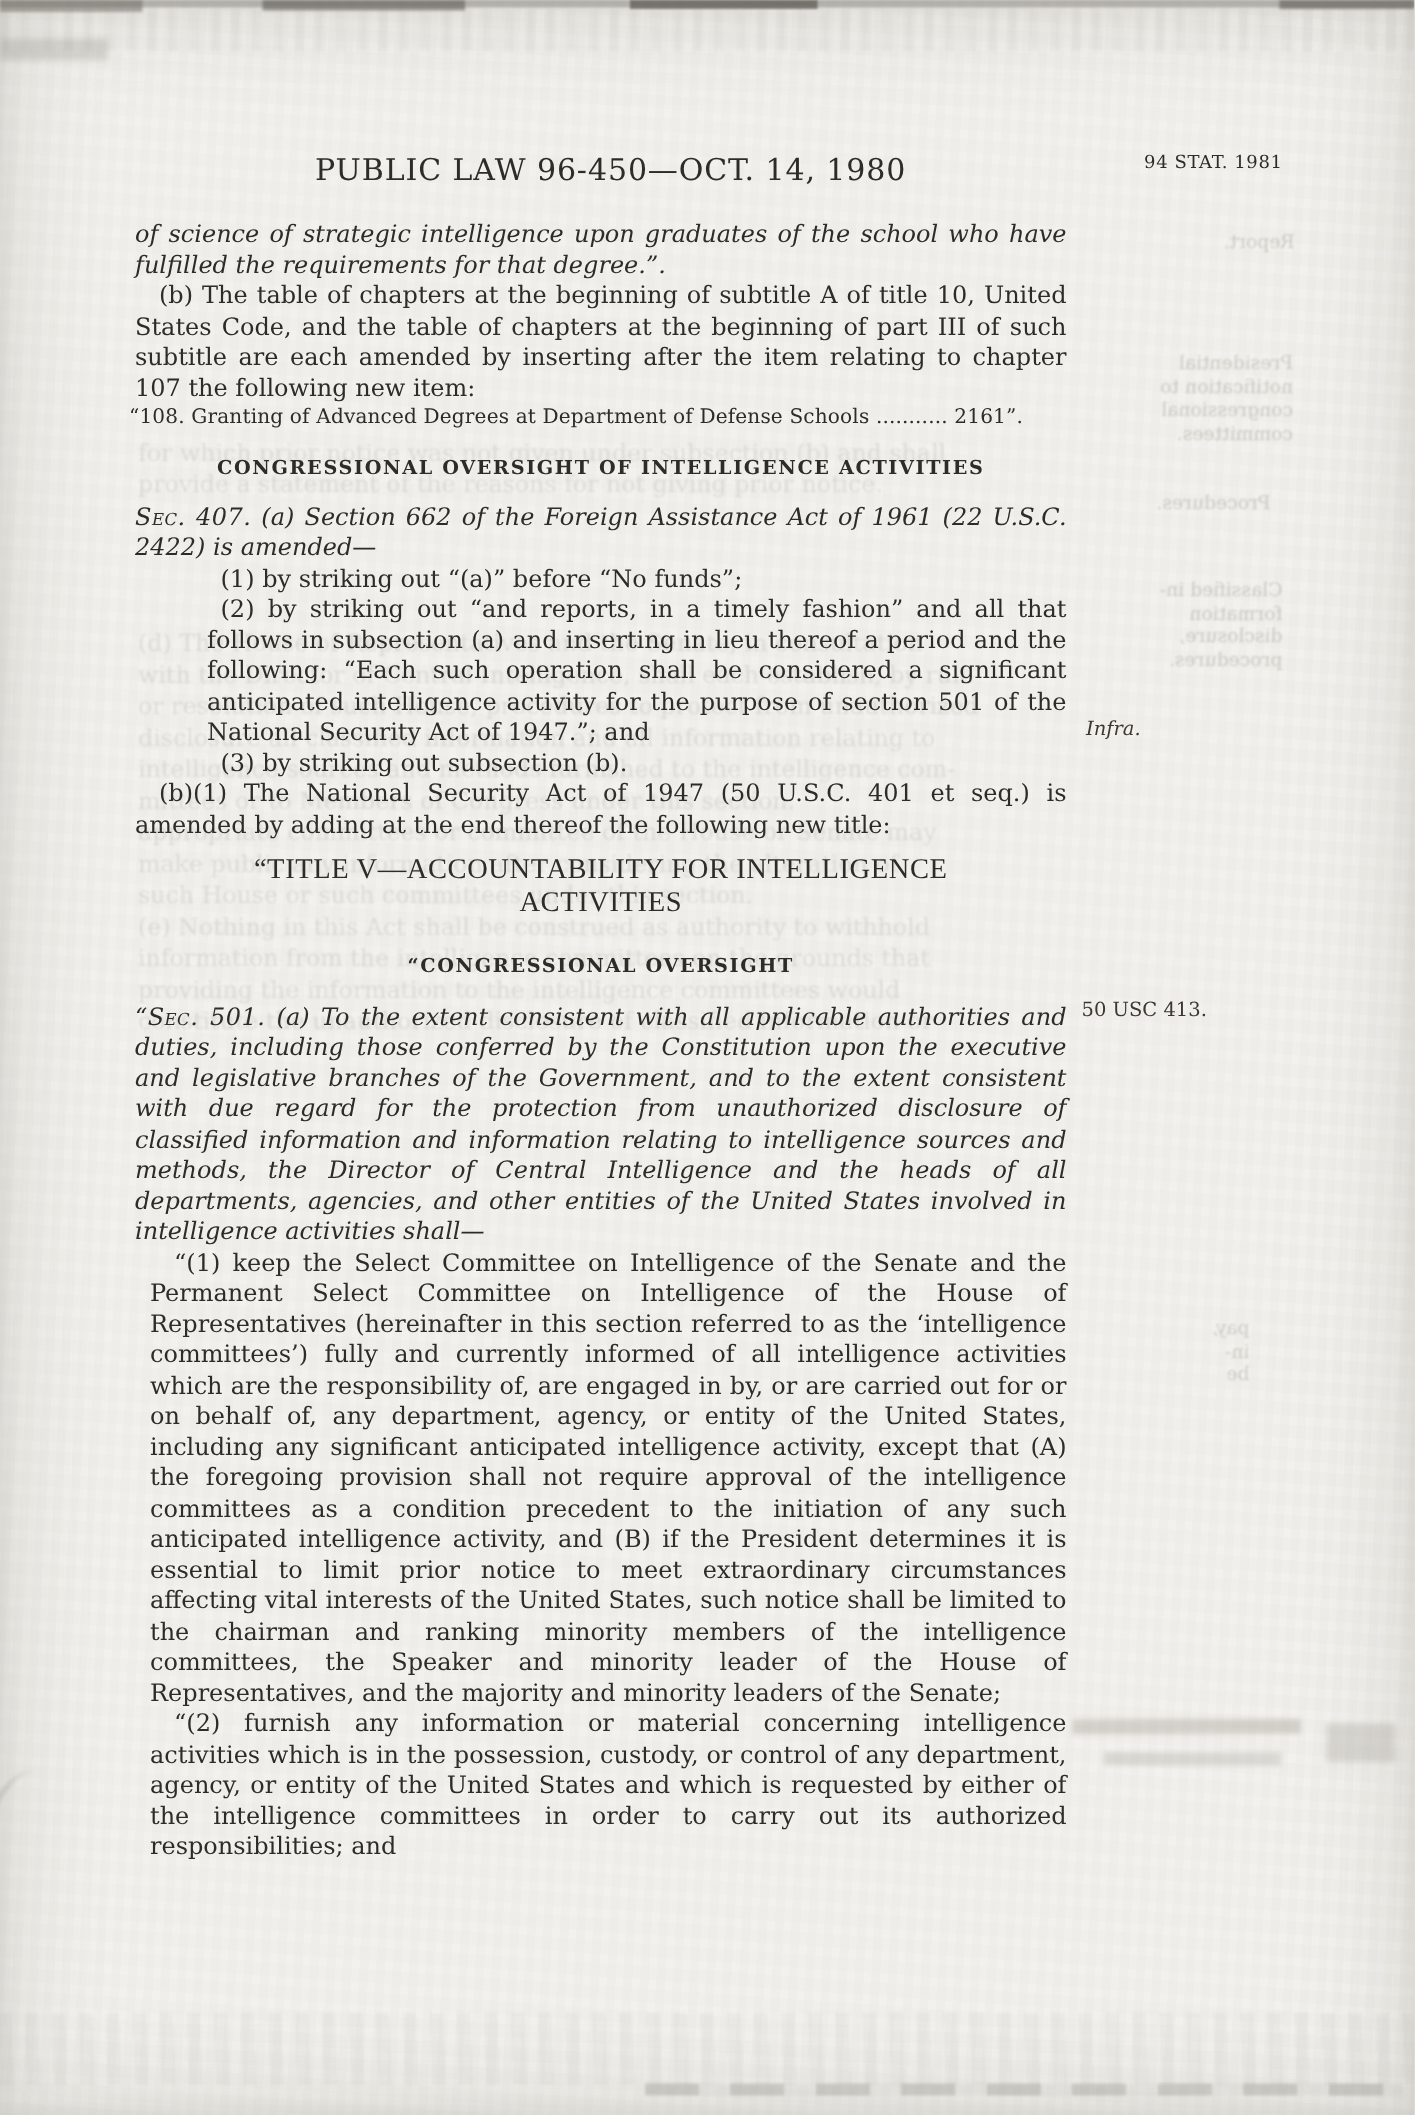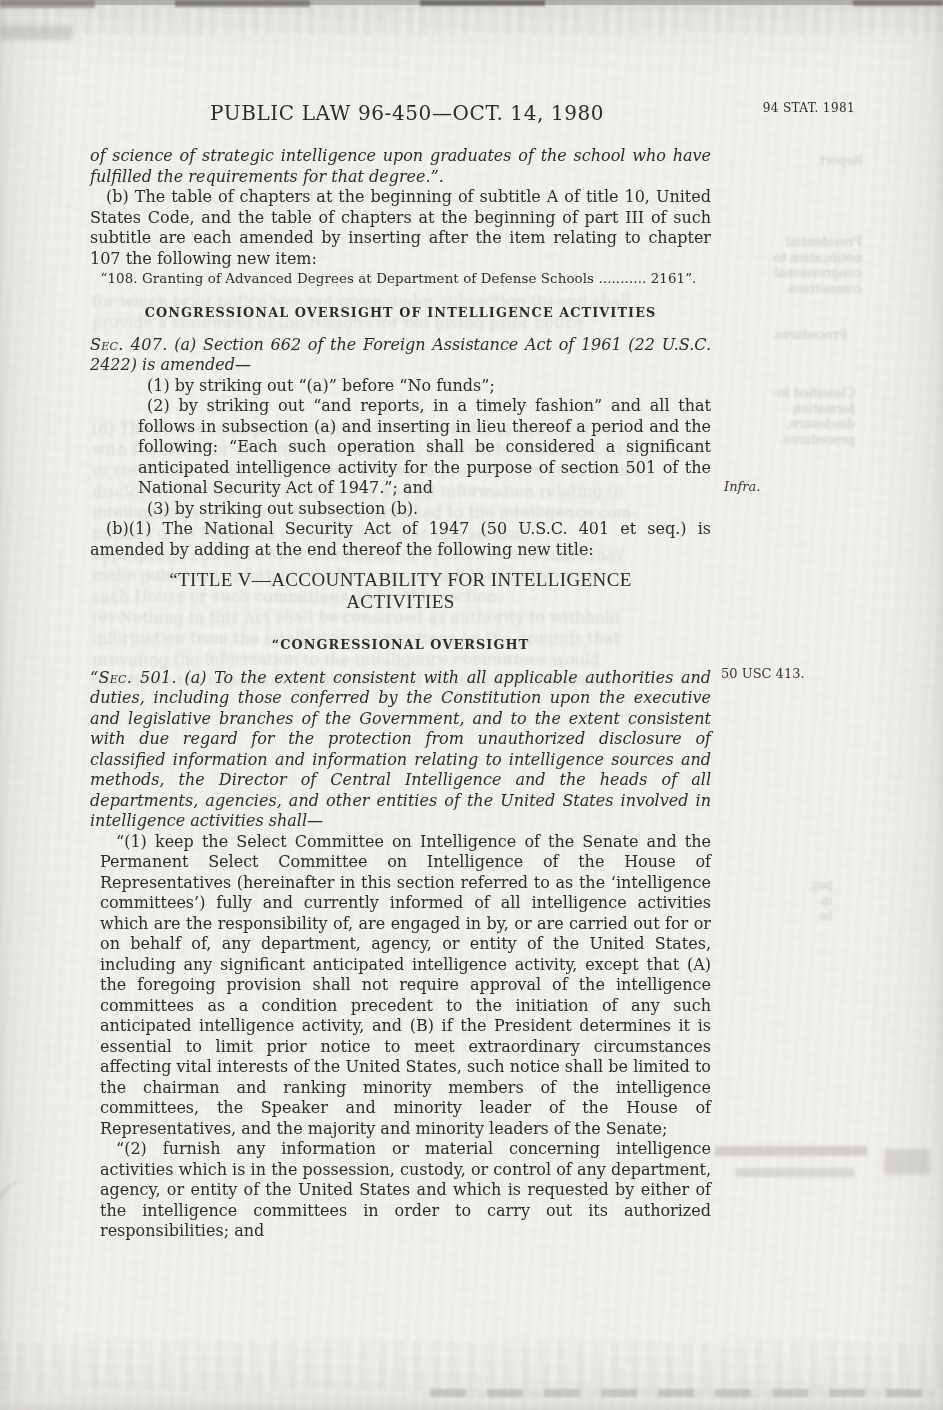--- a/index.html
+++ b/index.html
@@ -65,21 +65,21 @@
     font-size:12px;letter-spacing:.4px;white-space:nowrap;text-align:right;
   }
   .col{
     position:absolute;left:90px;top:146px;width:621px;
     font-size:16px;line-height:20.5px;text-align:justify;
   }
   .p{margin:0;text-indent:16px;}
   .p.noindent{text-indent:0;font-style:italic;}
   .itemline{
     margin:1px 0 0 -4px;font-size:13.4px;line-height:18px;
-    text-align:center;white-space:nowrap;letter-spacing:.1px;
+    text-align:left;white-space:nowrap;letter-spacing:.1px;
   }
   .h-sc{
     margin:15px 0 0 0;text-align:center;font-weight:bold;
     font-size:12.8px;letter-spacing:1.1px;text-indent:0;
   }
   .sec-intro{margin:11px 0 0 0;text-indent:20px;}
   .clauses-407{margin-left:48px;}
   .clauses-407 .cl{margin:0;text-indent:9px;}
   .clauses-501{margin-left:10px;}
   .clauses-501 .cl{margin:0;text-indent:16px;}

